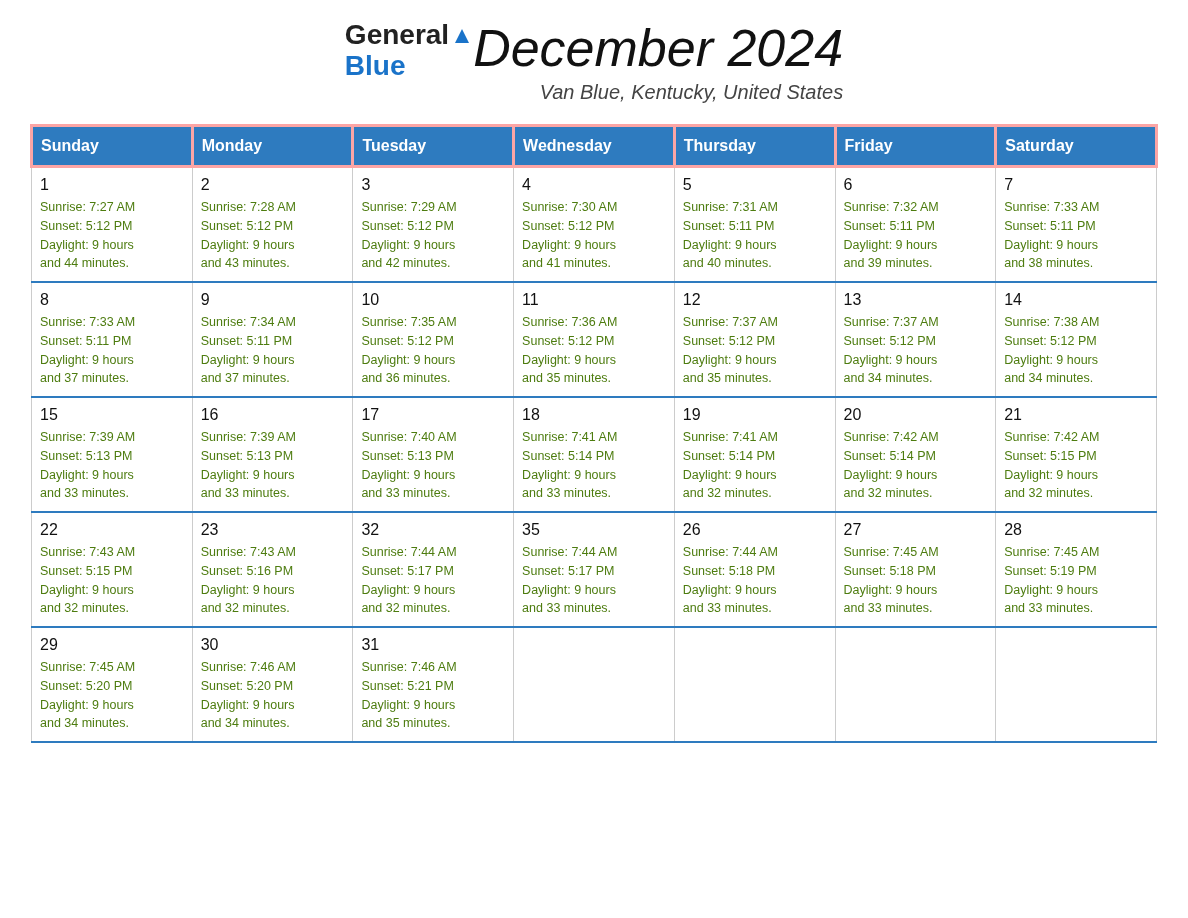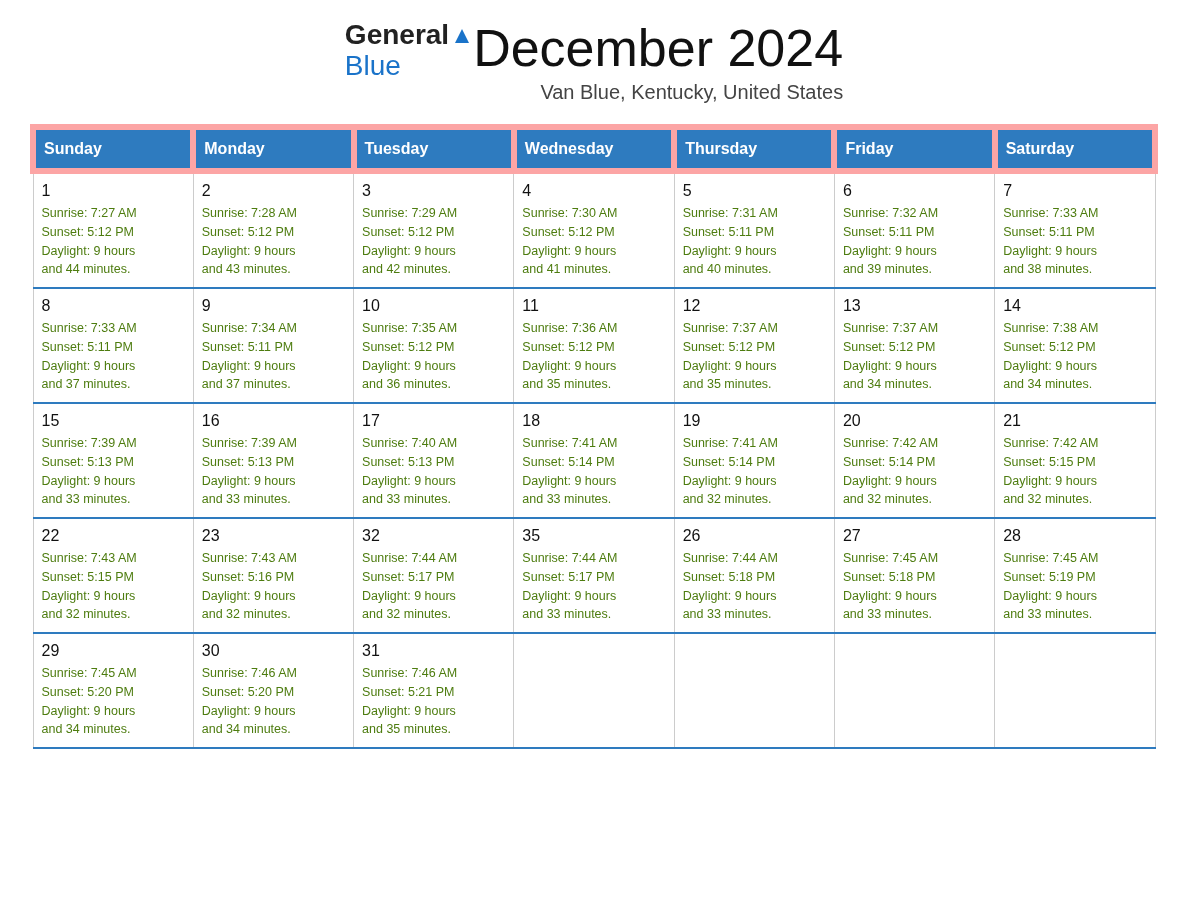--- a/index.html
+++ b/index.html
@@ -20,20 +20,21 @@
       display: flex;
       flex-direction: column;
       line-height: 1.1;
     }
     .logo-line1 {
       display: flex;
       align-items: center;
     }
     .title-section {
       text-align: right;
+      font-style: italic;
     }
     .month-title {
       font-size: 52px;
       font-weight: normal;
       color: #111;
       line-height: 1.1;
     }
     .location-title {
       font-size: 20px;
       color: #444;
@@ -44,21 +45,21 @@
       border-collapse: collapse;
       table-layout: fixed;
     }
     thead th {
       background-color: #2e7bbf;
       color: white;
       font-size: 16px;
       font-weight: bold;
       padding: 10px 8px;
       text-align: left;
-      border: 6px solid #fca5a5;
+      border: 3px solid #fca5a5;
       margin-left: 24px;
     }
     tbody td {
       vertical-align: top;
       padding: 8px;
       border: 1px solid #ccc;
       font-size: 13px;
       color: #222;
       height: 110px;
     }
@@ -86,21 +87,21 @@
 
 <div class="header">
   <div class="logo-wrapper">
     <div class="logo-line1">
       <span style="font-size:28px;font-weight:bold;color:#222;font-family:Arial,sans-serif;">General</span>
       <svg width="22" height="22" viewBox="0 0 22 22" style="margin-left:2px;margin-top:2px;">
         <polygon points="4,18 18,18 11,4" fill="#1a73c9"></polygon>
       </svg>
     </div>
     <div>
-      <span style="font-size:28px;font-weight:normal;color:#1a73c9;font-family:Arial,sans-serif;">Blue</span>
+      <span style="font-size:28px;font-weight:bold;color:#1a73c9;font-family:Arial,sans-serif;">Blue</span>
     </div>
   </div>
   <div class="title-section">
     <div class="month-title">December 2024</div>
     <div class="location-title">Van Blue, Kentucky, United States</div>
   </div>
 </div>
 
 <table>
   <thead>

